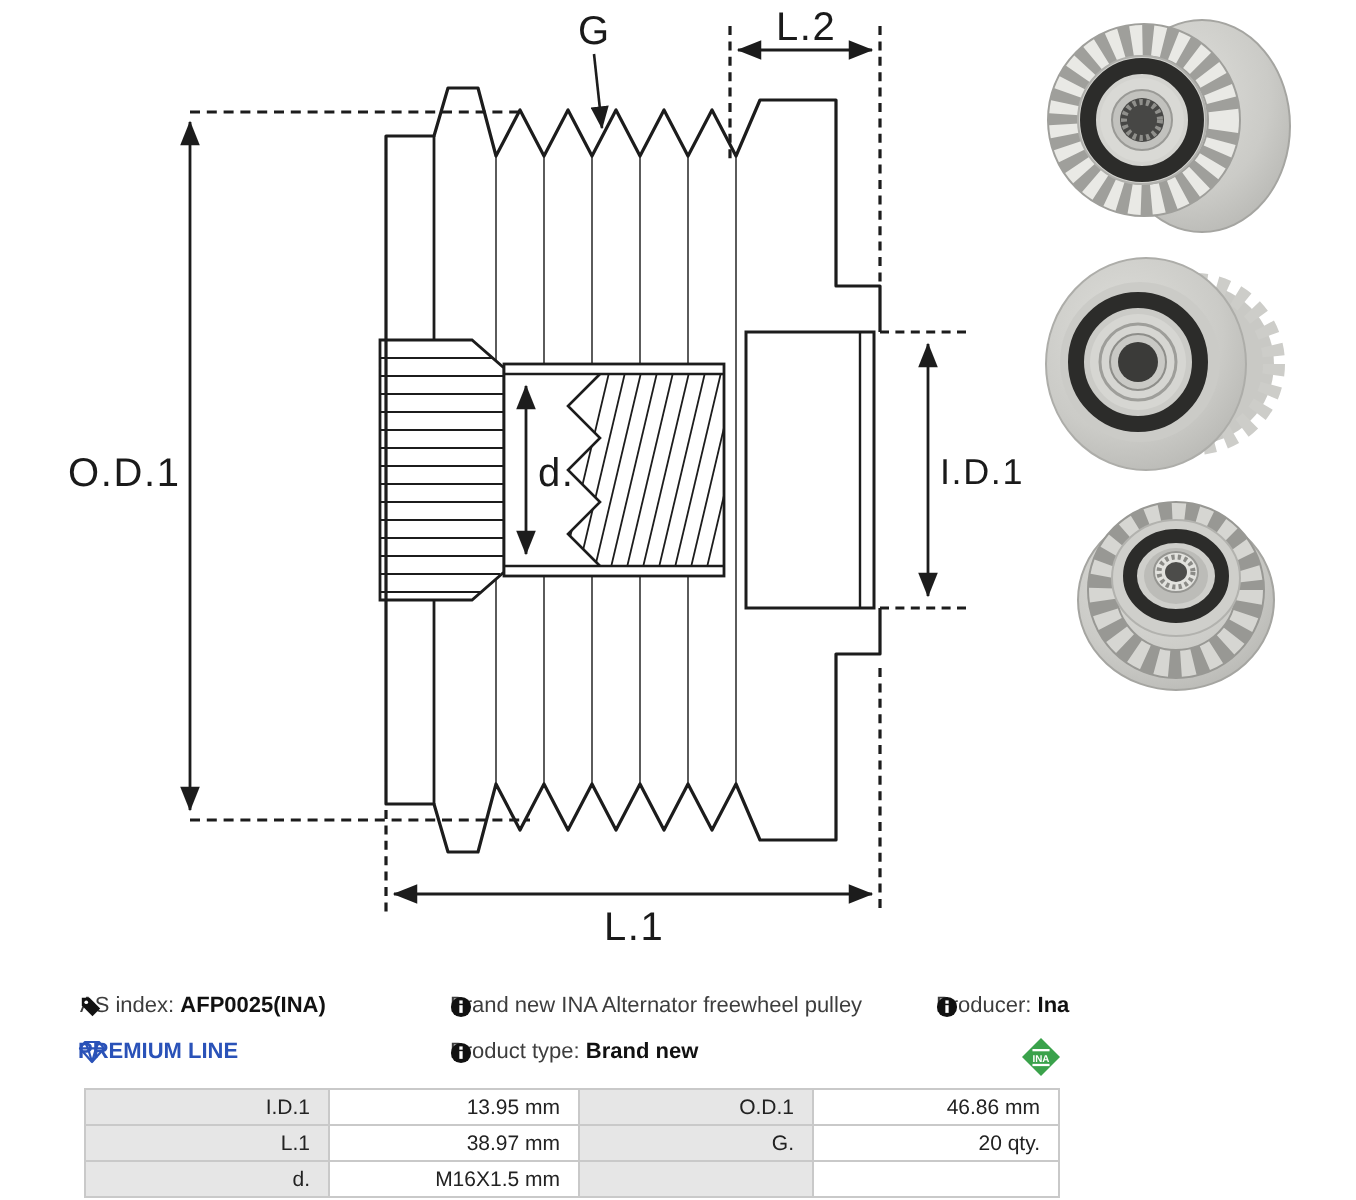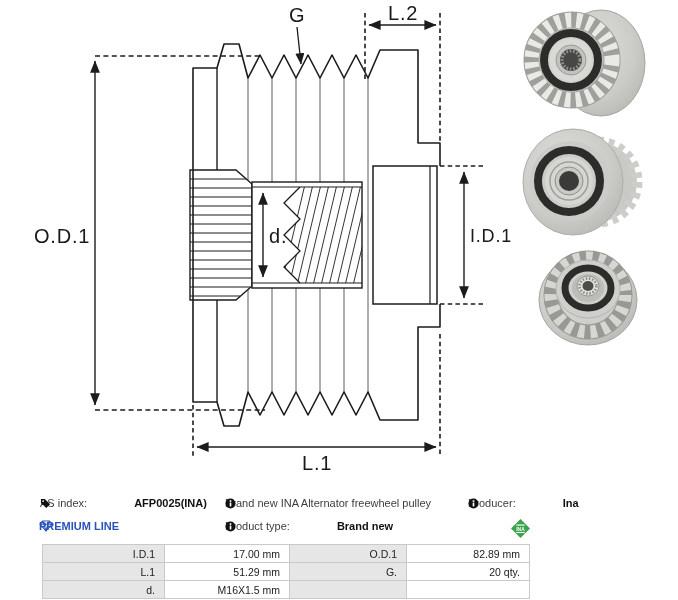--- a/index.html
+++ b/index.html
@@ -5,21 +5,21 @@
   html,body{margin:0;padding:0;background:#fff;}
   .screen{position:relative;width:678px;height:600px;background:#fff;overflow:hidden;
           font-family:"Liberation Sans",sans-serif;color:#222;}
   svg{position:absolute;display:block;}
   #drawing{left:0;top:0;}
   #photos{left:500px;top:0;}
   .dimtext{fill:#1a1a1a;font-family:"Liberation Sans",sans-serif;font-size:20px;letter-spacing:0.8px;}
   .dimtext.small{font-size:18px;}
   .infobar{position:absolute;left:0;top:0;width:678px;height:600px;pointer-events:none;}
   .inforow-item{position:absolute;font-size:11px;color:#3d3d3d;white-space:nowrap;display:flex;align-items:center;gap:5px;}
-  .inforow-item b{color:#111;margin-left:44px;}
+  .inforow-item b{color:#111;}
   .premium{color:#2a52b8;font-weight:bold;}
   .icn{display:inline-block;flex:0 0 auto;}
   table.spec{position:absolute;left:42px;top:544px;border-collapse:collapse;table-layout:fixed;
              font-size:10.5px;color:#222;}
   table.spec td{border:1px solid #c9c9c9;height:17px;text-align:right;padding:0 9px 0 2px;overflow:hidden;}
   td.lbl{background:#e6e6e6;}
   td.val{background:#fff;}
   .w1{width:110px}.w2{width:113px}.w3{width:105px}.w4{width:111px}
 </style>
 </head>
@@ -230,27 +230,27 @@
       <rect x="5.5" y="5.8" width="9" height="1.2" fill="#fff"></rect>
       <text x="10" y="12.6" text-anchor="middle" font-size="5.2" font-weight="bold" fill="#fff" font-family="Liberation Sans, sans-serif">INA</text>
       <rect x="5.5" y="13.6" width="9" height="1.2" fill="#fff"></rect>
     </svg>
   </div>
 
   <table class="spec">
     <tbody>
       <tr>
         <td class="lbl w1">I.D.1</td>
-        <td class="val w2">17.00 mm</td>
+        <td class="val w2">13.95 mm</td>
         <td class="lbl w3">O.D.1</td>
-        <td class="val w4">82.89 mm</td>
+        <td class="val w4">46.86 mm</td>
       </tr>
       <tr>
         <td class="lbl w1">L.1</td>
-        <td class="val w2">51.29 mm</td>
+        <td class="val w2">38.97 mm</td>
         <td class="lbl w3">G.</td>
         <td class="val w4">20 qty.</td>
       </tr>
       <tr>
         <td class="lbl w1">d.</td>
         <td class="val w2">M16X1.5 mm</td>
         <td class="lbl w3"></td>
         <td class="val w4"></td>
       </tr>
     </tbody>

